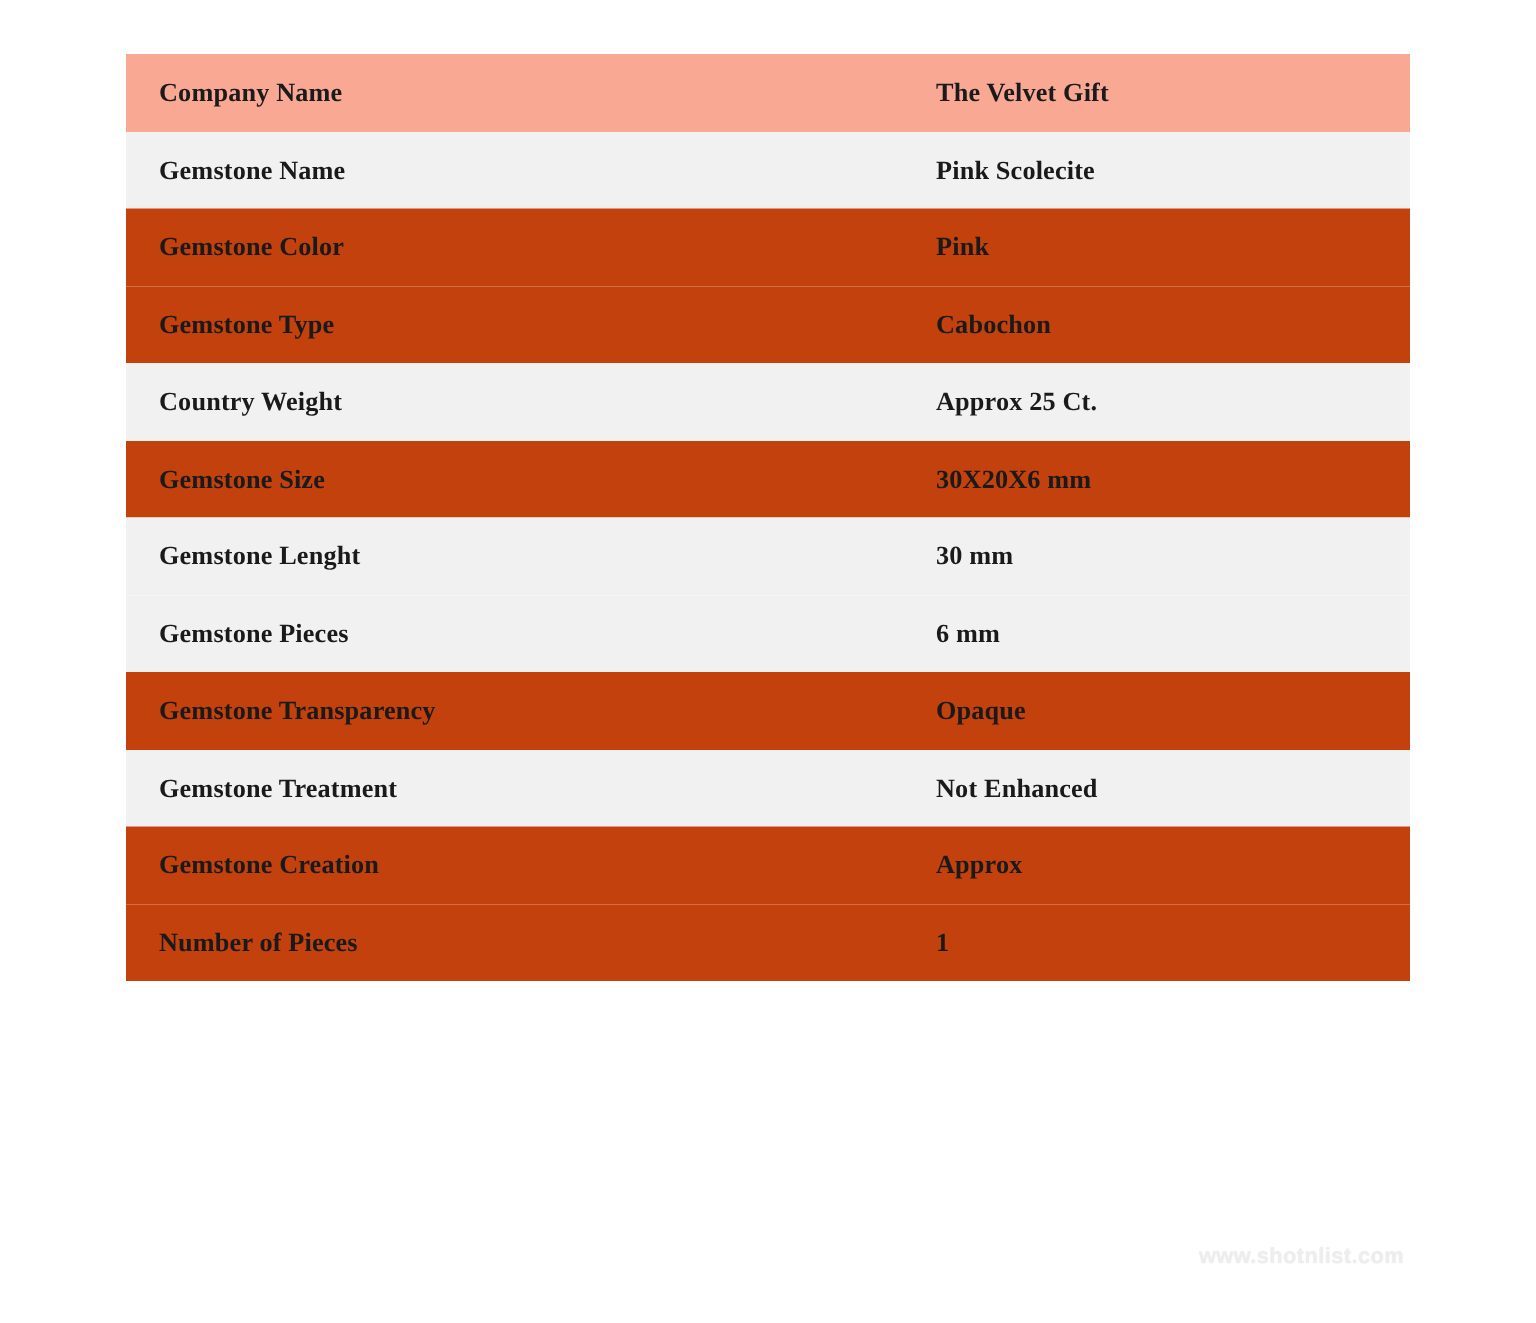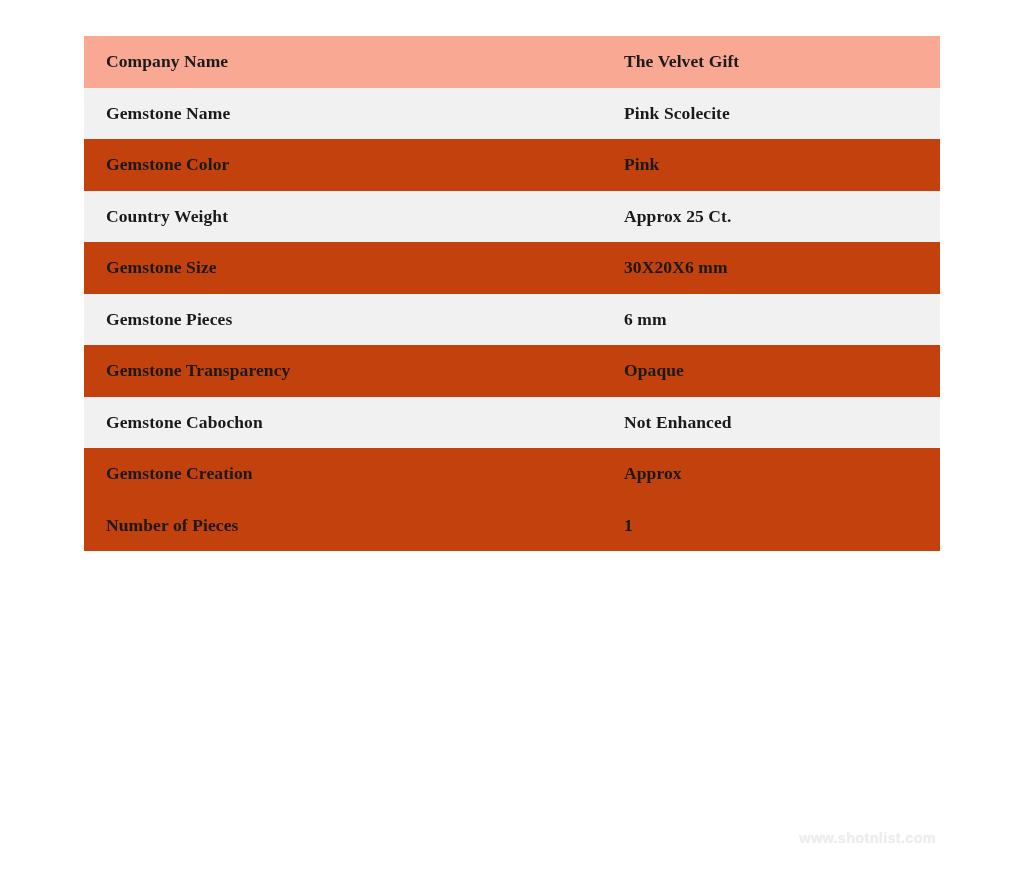--- a/index.html
+++ b/index.html
@@ -76,38 +76,46 @@
         <td class="value-cell">The Velvet Gift</td>
       </tr>
       <tr class="shaded">
         <td>Gemstone Name</td>
         <td class="value-cell">Pink Scolecite</td>
       </tr>
       <tr class="plain">
         <td>Gemstone Color</td>
         <td class="value-cell">Pink</td>
       </tr>
+      <tr class="plain">
+        <td>Gemstone Type</td>
+        <td class="value-cell">Cabochon</td>
+      </tr>
       <tr class="shaded">
         <td>Country Weight</td>
         <td class="value-cell">Approx 25 Ct.</td>
       </tr>
       <tr class="plain">
         <td>Gemstone Size</td>
         <td class="value-cell">30X20X6 mm</td>
+      </tr>
+      <tr class="shaded">
+        <td>Gemstone Lenght</td>
+        <td class="value-cell">30 mm</td>
       </tr>
       <tr class="shaded">
         <td>Gemstone Pieces</td>
         <td class="value-cell">6 mm</td>
       </tr>
       <tr class="plain">
         <td>Gemstone Transparency</td>
         <td class="value-cell">Opaque</td>
       </tr>
       <tr class="shaded">
-        <td>Gemstone Cabochon</td>
+        <td>Gemstone Treatment</td>
         <td class="value-cell">Not Enhanced</td>
       </tr>
       <tr class="plain">
         <td>Gemstone Creation</td>
         <td class="value-cell">Approx</td>
       </tr>
       <tr class="plain">
         <td>Number of Pieces</td>
         <td class="value-cell">1</td>
       </tr>

